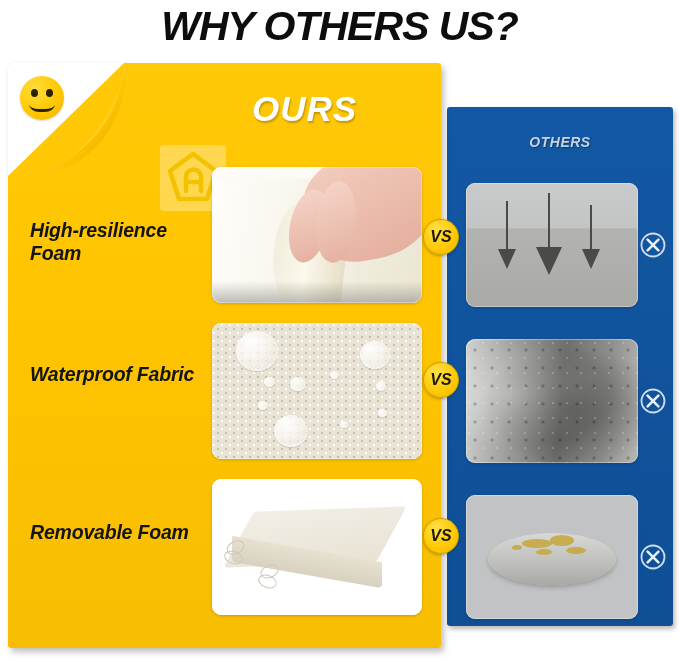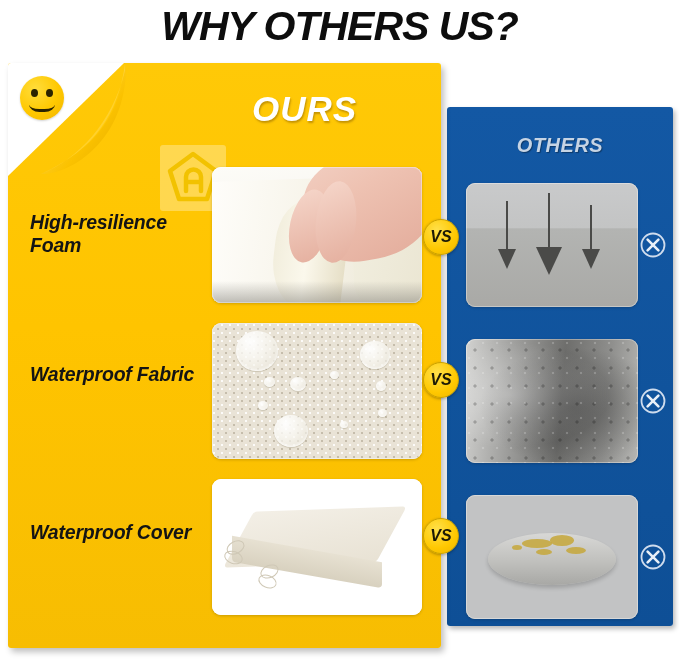--- a/index.html
+++ b/index.html
@@ -18,21 +18,21 @@
   
   .panel-others{
     position:absolute;left:447px;top:107px;width:226px;height:519px;
     background:linear-gradient(180deg,#1358a4 0%,#10539c 55%,#0e4f96 100%);
     border-radius:3px;
     box-shadow:2px 3px 5px rgba(0,0,0,.28);
     z-index:2;
   }
   .others-title{
     position:absolute;left:0;top:27px;width:226px;text-align:center;
-    font-size:20px;font-weight:bold;font-style:italic;color:#c6d4e4;
+    font-size:14px;font-weight:bold;font-style:italic;color:#c6d4e4;
     letter-spacing:.5px;text-shadow:1px 1px 1px rgba(0,0,0,.35);
   }
 
   
   .panel-ours{
     position:absolute;left:8px;top:63px;width:433px;height:585px;
     background:linear-gradient(180deg,#ffc907 0%,#ffc400 45%,#f7bd02 100%);
     border-radius:3px;
     box-shadow:3px 4px 6px rgba(0,0,0,.25);
     z-index:3;
@@ -280,21 +280,21 @@
       <path d="M117 1 C 112 48, 92 84, 33 111 C 62 112, 118 78, 118 4 Z" fill="url(#curlg)"></path>
       <path d="M117 1 C 110 50, 88 86, 33 111 C 70 96, 104 60, 117 8 Z" fill="#ffd94f" opacity=".55"></path>
     </svg>
   </div>
   <div class="smiley">
     <span class="eye l"></span>
       <span class="eye r"></span>
       <span class="mouth"></span>
   </div>
 
-  <div class="row-label" style="top:148px;">High-resilience Foam</div>
+  <div class="row-label" style="top:156px;">High-resilience Foam</div>
   <div class="photo photo-ours" style="top:104px;">
     <div class="foam-img">
       <div class="foam-slab"></div>
       <div class="foam-right"></div>
       <div class="foam-fold"></div>
       <div class="hand"></div>
       <div class="finger f1"></div>
       <div class="finger f2"></div>
       <div class="shadow-bar"></div>
     </div>
@@ -311,21 +311,21 @@
       <div class="drop" style="left:52px;top:54px;width:11px;height:10px;"></div>
       <div class="drop" style="left:46px;top:78px;width:10px;height:9px;"></div>
       <div class="drop" style="left:118px;top:48px;width:9px;height:8px;"></div>
       <div class="drop" style="left:164px;top:58px;width:10px;height:10px;"></div>
       <div class="drop" style="left:166px;top:86px;width:9px;height:8px;"></div>
       <div class="drop" style="left:128px;top:98px;width:8px;height:7px;"></div>
     </div>
     <div class="photo-inner-border"></div>
   </div>
 
-  <div class="row-label" style="top:458px;">Waterproof Cover</div>
+  <div class="row-label" style="top:458px;">Removable Foam</div>
   <div class="photo photo-ours" style="top:416px;">
     <div class="cushion-img">
       <div class="cushion-top"></div>
       <div class="cushion-side"></div>
       <div class="tie" style="left:14px;top:62px;transform:rotate(-28deg);"></div>
       <div class="tie" style="left:12px;top:72px;transform:rotate(18deg);"></div>
       <div class="tie" style="left:48px;top:86px;transform:rotate(-24deg);"></div>
       <div class="tie" style="left:46px;top:96px;transform:rotate(22deg);"></div>
     </div>
     <div class="photo-inner-border"></div>

